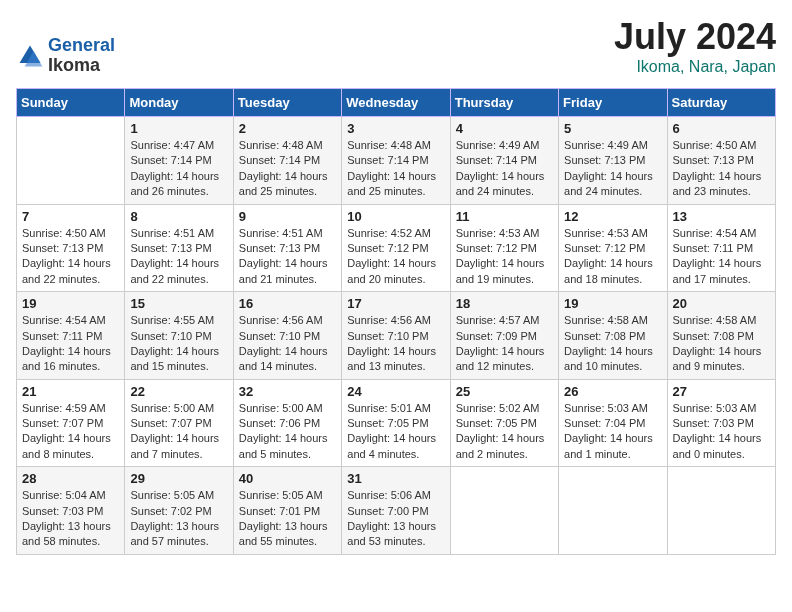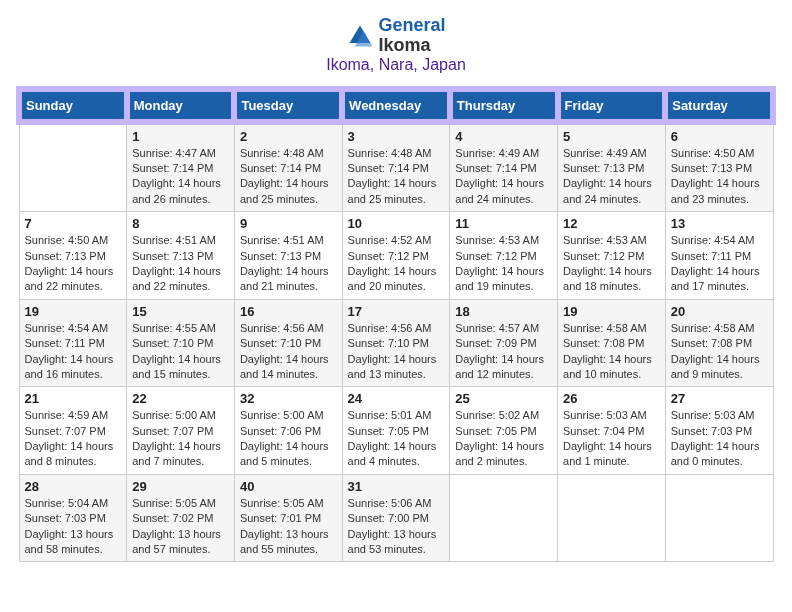--- a/index.html
+++ b/index.html
@@ -6,23 +6,22 @@
     body {
       font-family: Arial, sans-serif;
       background: #fff;
       width: 792px;
       min-height: 612px;
       padding: 16px;
     }
     .header {
       display: flex;
       justify-content: space-between;
-      align-items: center;
+      align-items: flex-end;
       margin-bottom: 12px;
-      flex-direction: column;
     }
     .logo {
       display: flex;
       align-items: center;
       gap: 4px;
     }
     .logo-text {
       font-size: 18px;
       font-weight: bold;
       color: #333;
@@ -36,35 +35,35 @@
     .title-block {
       text-align: right;
     }
     .main-title {
       font-size: 36px;
       font-weight: bold;
       color: #222;
     }
     .subtitle {
       font-size: 16px;
-      color: #4c1d95;
+      color: #0f766e;
     }
     table {
       width: 100%;
       border-collapse: collapse;
       font-size: 11px;
     }
     thead tr th {
       background: #1a5fa8;
       color: #fff;
       padding: 6px 4px;
       text-align: left;
       font-size: 13px;
       font-weight: bold;
-      border: 6px solid #c4b5fd;
+      border: 1px solid #c4b5fd;
     }
     tbody tr td {
       border: 1px solid #ccc;
       padding: 4px 5px;
       vertical-align: top;
       min-width: 100px;
       background: #fff;
     }
     tbody tr:nth-child(odd) td {
       background: #f5f5f5;
@@ -92,20 +91,21 @@
     <svg class="logo-icon" viewBox="0 0 32 32">
       <polygon points="16,4 28,24 4,24" fill="#1a5fa8"></polygon>
       <polygon points="20,10 30,28 10,28" fill="#3a7fd0" opacity="0.6"></polygon>
     </svg>
     <div class="logo-text">
       <div><span class="blue">General</span></div>
       <div>Ikoma</div>
     </div>
   </div>
   <div class="title-block">
+    <div class="main-title">July 2024</div>
     <div class="subtitle">Ikoma, Nara, Japan</div>
   </div>
 </div>
 
 <table>
   <thead>
     <tr>
     <th>Sunday</th>
         <th>Monday</th>
         <th>Tuesday</th>

